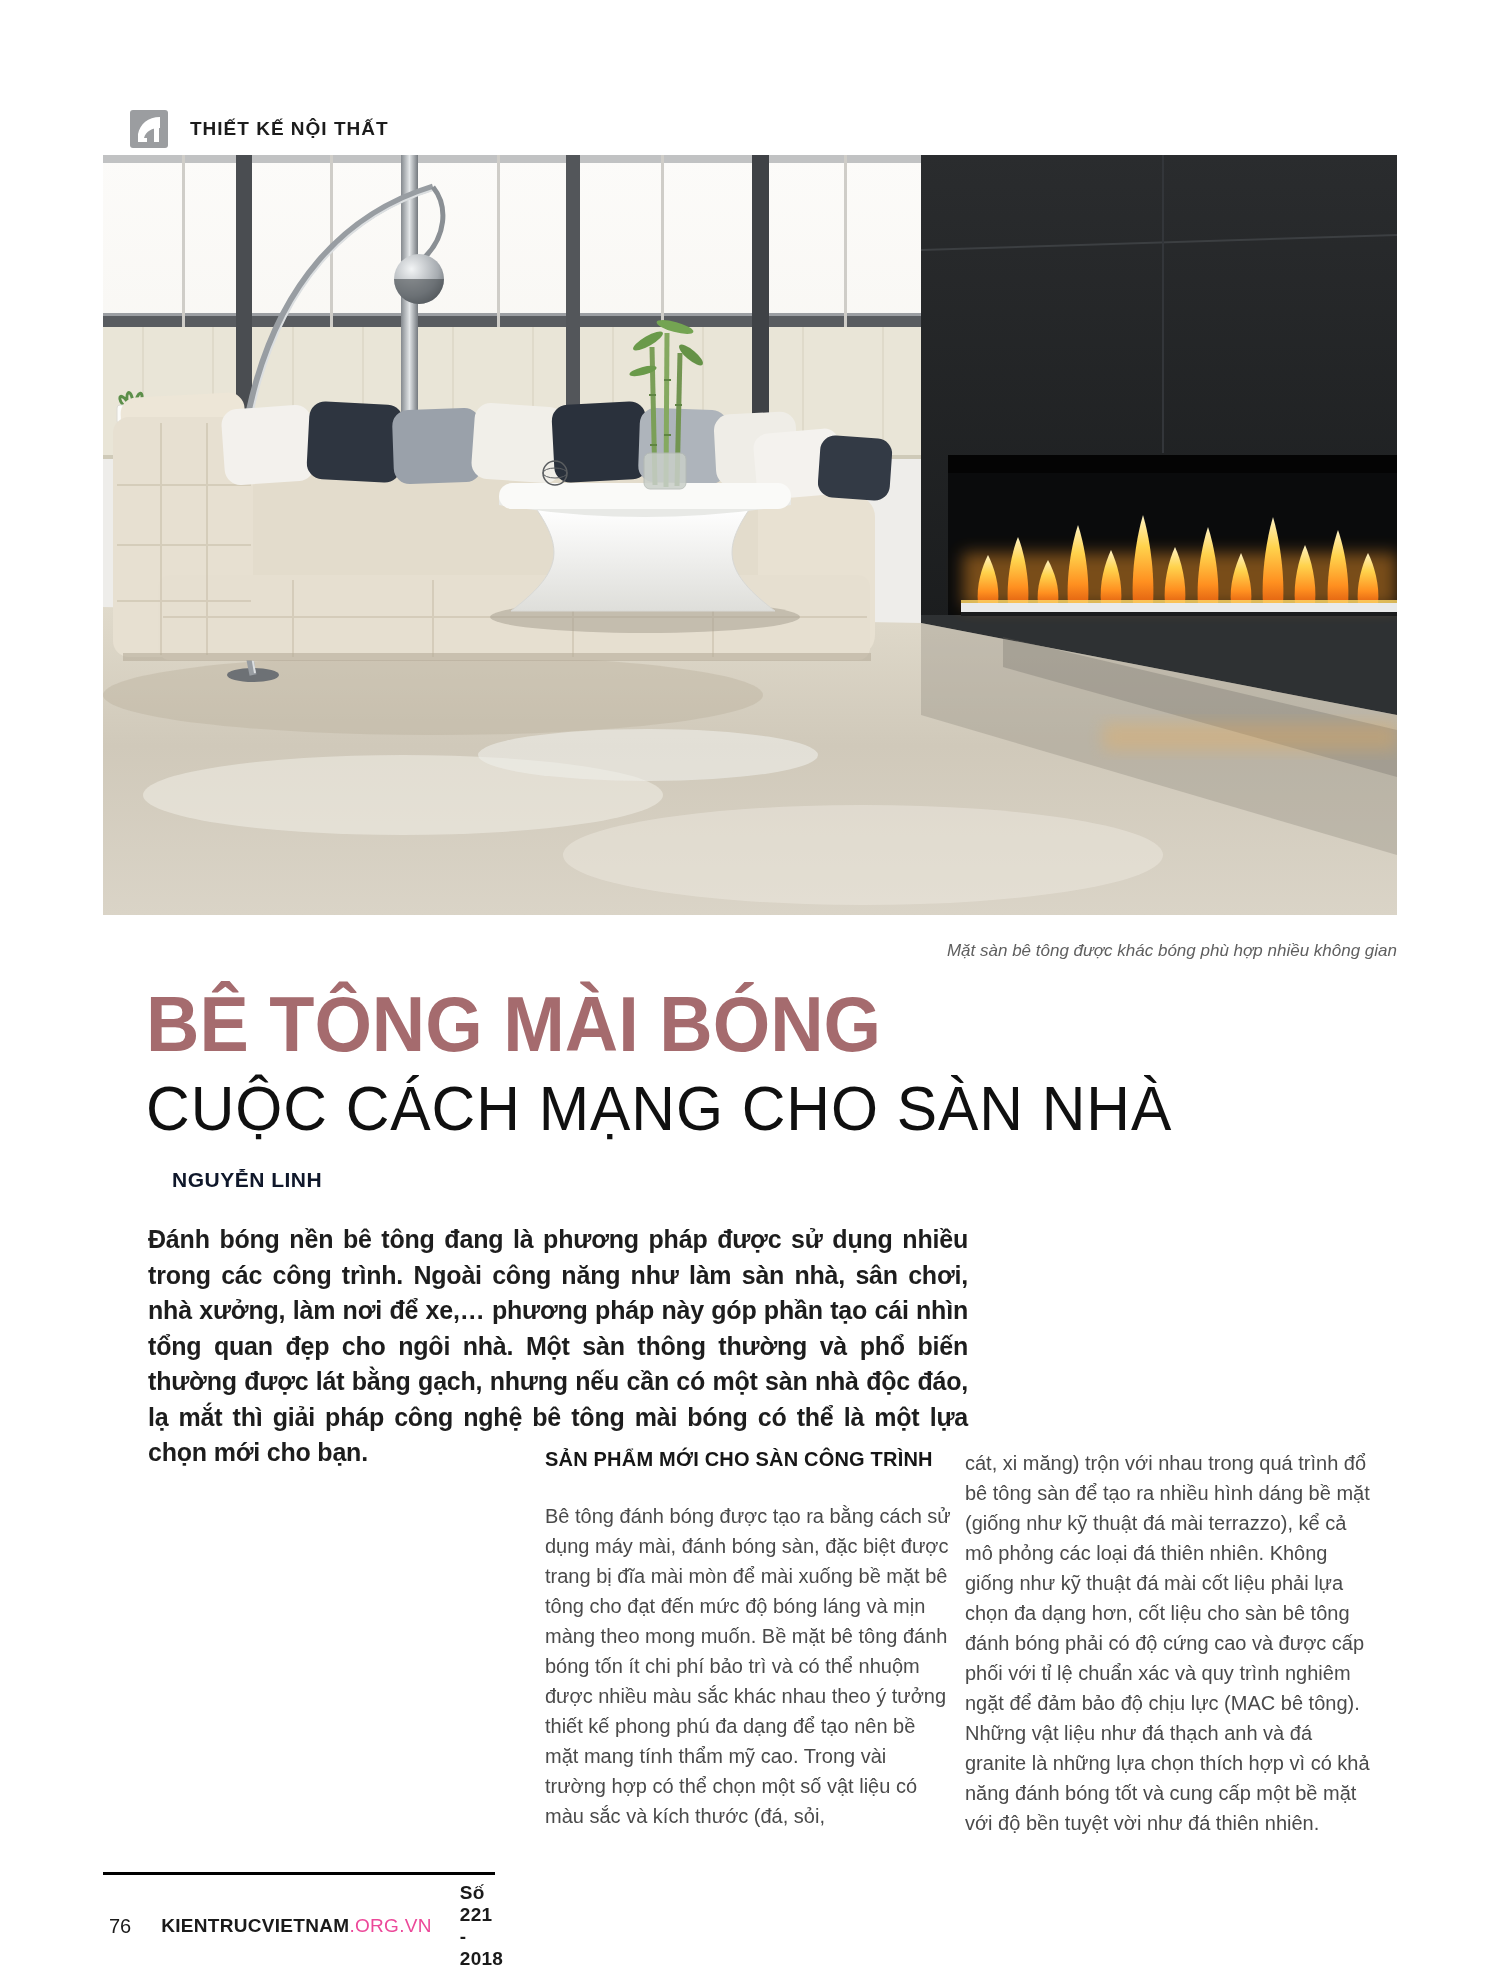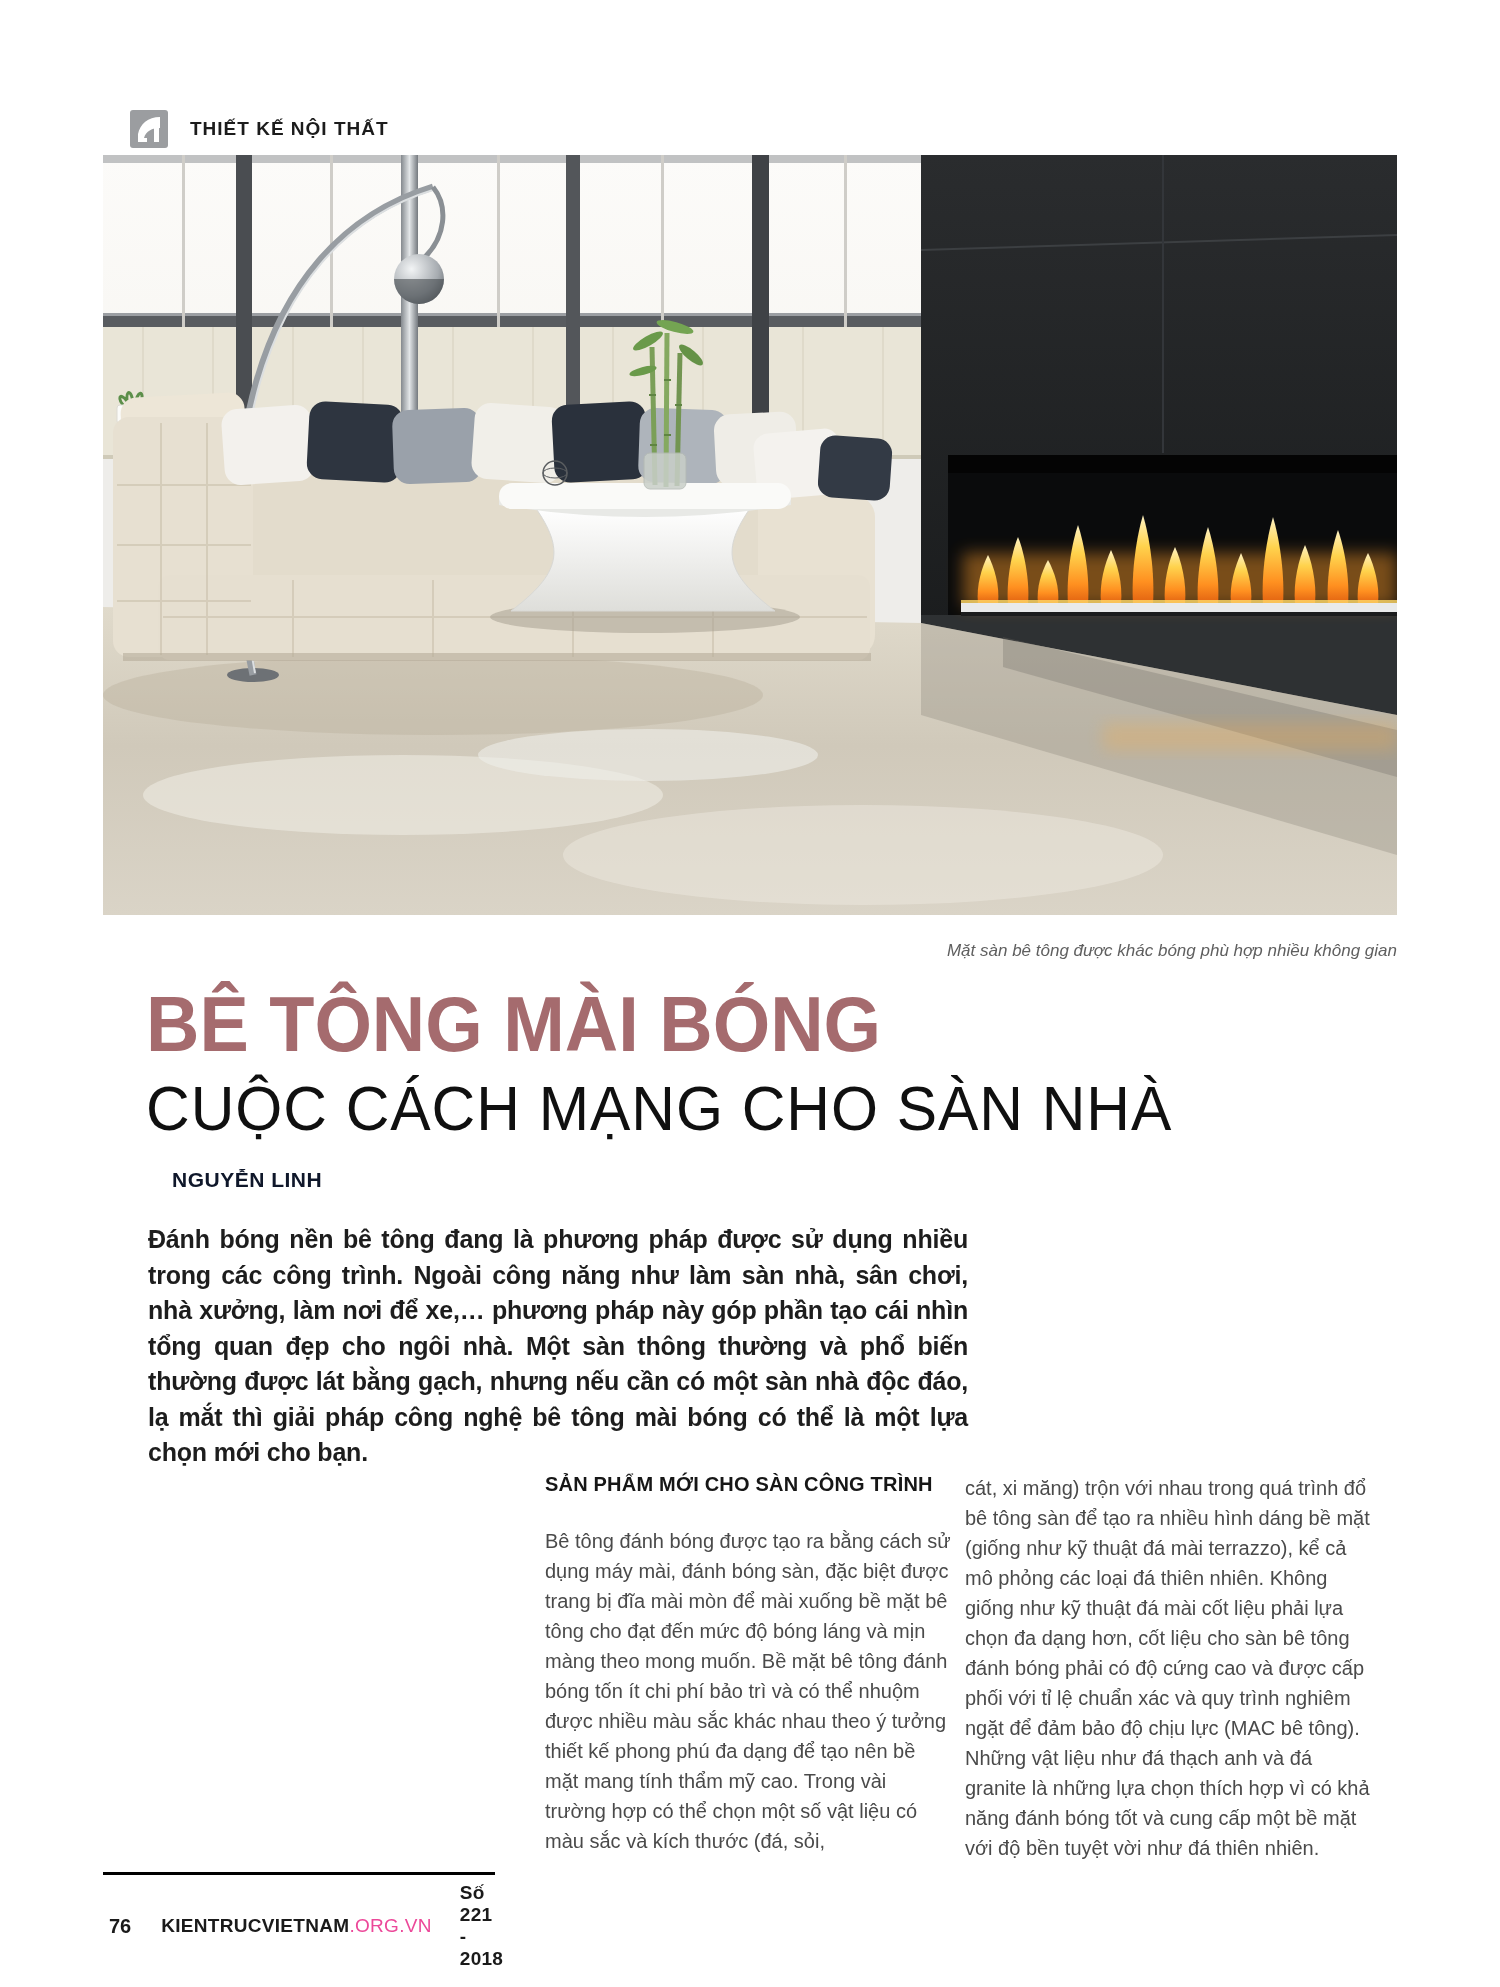--- a/index.html
+++ b/index.html
@@ -28,31 +28,31 @@
   .subtitle { position:absolute; left:146px; top:1072px; font-size:63px; font-weight:400;
     color:#101010; letter-spacing:1px; transform:scaleX(0.96); transform-origin:left top; white-space:nowrap; }
   .author { position:absolute; left:148px; top:1168px; font-size:21px; font-weight:bold;
     letter-spacing:0.5px; color:#0f172a;margin-left:24px; }
 
   
   .lead { position:absolute; left:148px; top:1222px; width:820px; font-size:25px; font-weight:bold;
     line-height:1.42; color:#1d1d1d; text-align:justify; letter-spacing:-0.2px; }
 
   
-  .col { position:absolute; top:1448px; width:407px;margin-top:25px; }
+  .col { position:absolute; top:1448px; width:407px; }
   .col-left  { left:545px; }
   .col-right { left:965px; }
   .col-heading { font-size:20px; font-weight:bold; color:#161616; letter-spacing:0.2px; margin-bottom:30px; }
   .col-body { font-size:20px; line-height:1.5; color:#4a4a4a; text-align:left; }
 
   
   .footer { position:absolute; left:103px; top:1872px; width:392px;
     border-top:3px solid #000; padding-top:7px;
     display:flex; align-items:center; }
-  .footer .pgnum { font-size:20px; font-weight:bold; padding:0 16px 0 6px;text-align:right; }
+  .footer .pgnum { font-size:20px; font-weight:normal; padding:0 16px 0 6px;text-align:right; }
   .footer .vdiv { width:2px; height:26px; background:#000; }
   .footer .brand { padding:0 14px; font-size:19px; white-space:nowrap; }
   .footer .brand b { font-weight:bold; letter-spacing:0.3px;margin-top:42px; }
   .footer .brand span { font-weight:400; color:#ec4899; letter-spacing:0.3px; }
   .footer .issue { padding:0 0 0 14px; font-size:19px; font-weight:bold; letter-spacing:0.3px; }
 </style>
 </head>
 <body>
 
 <div class="kicker">

